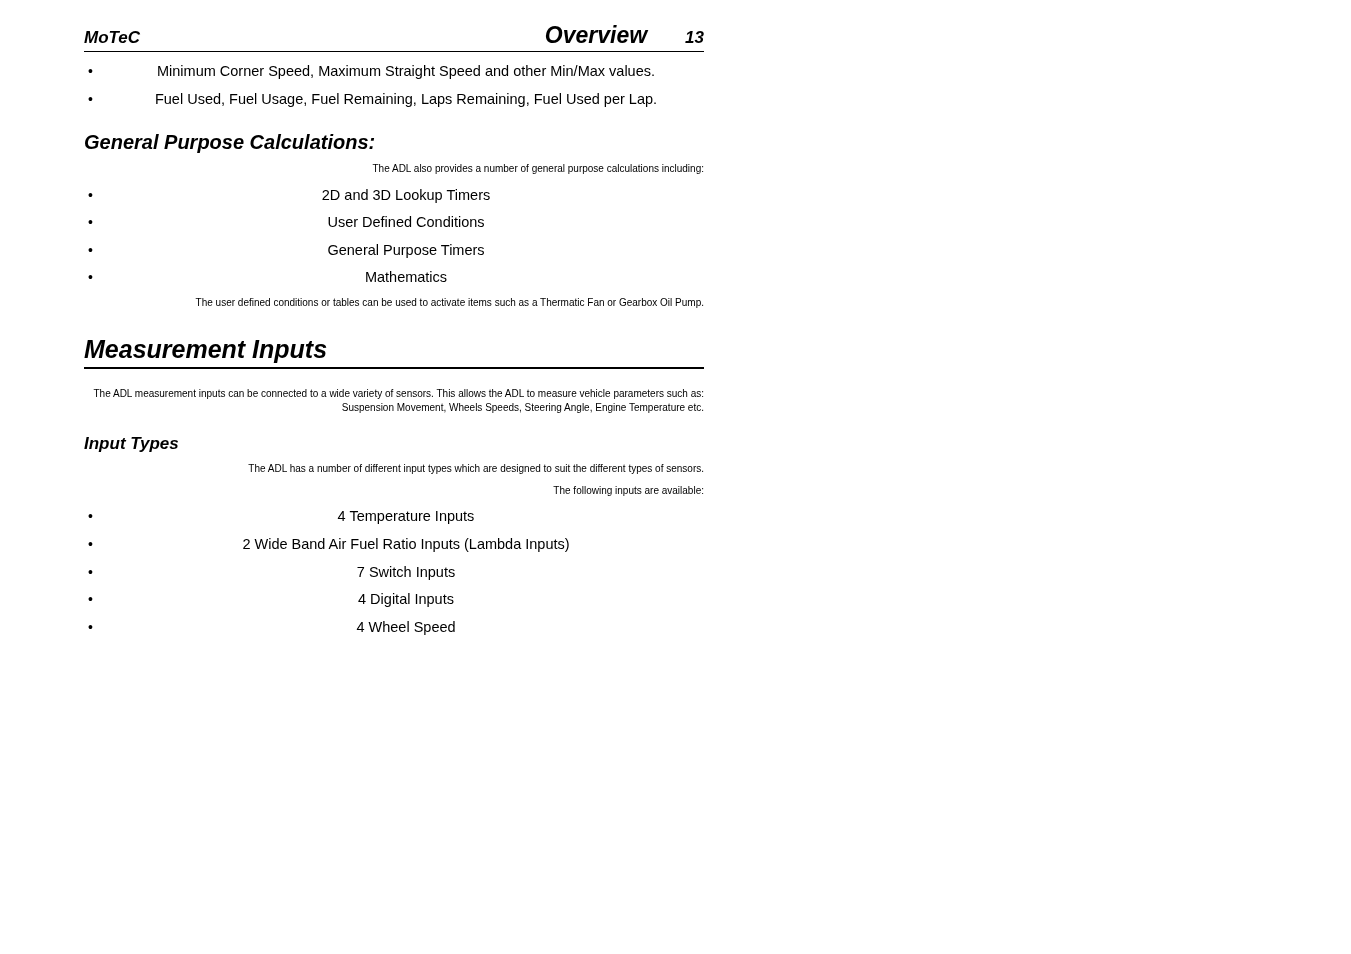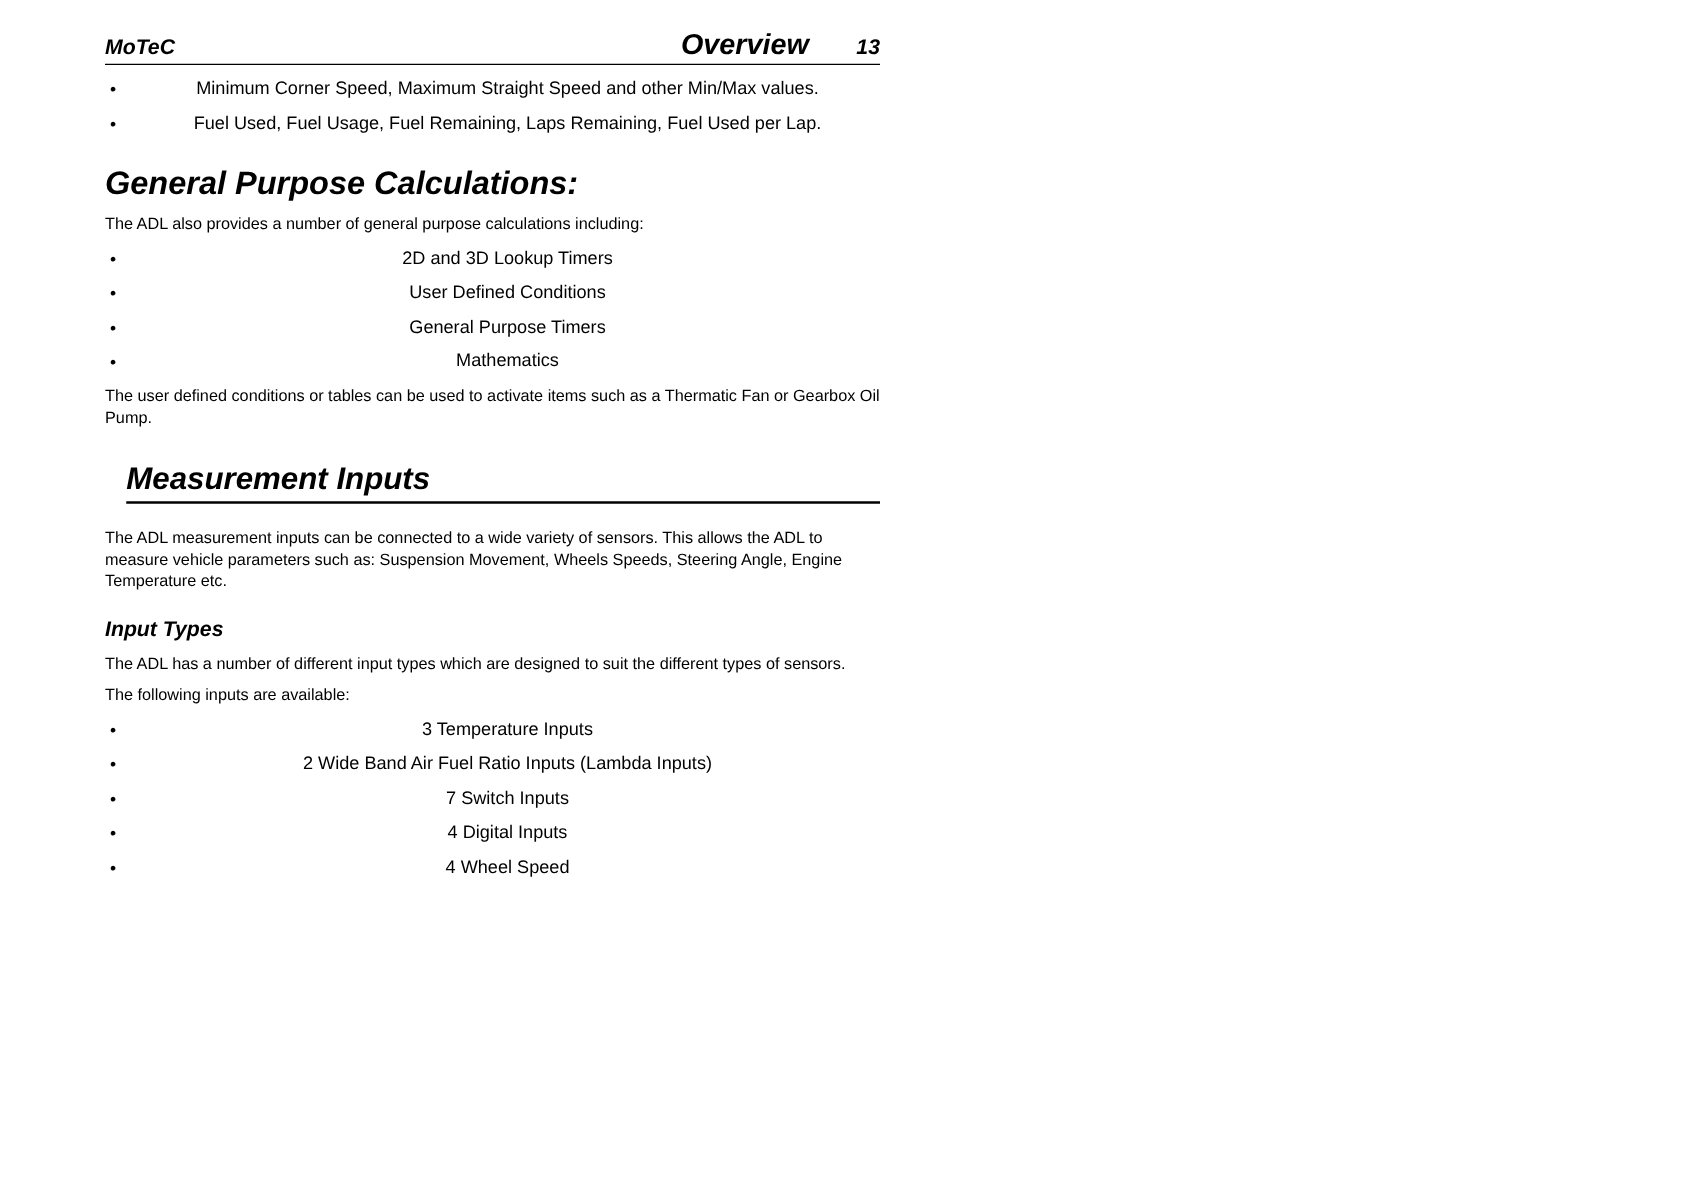--- a/index.html
+++ b/index.html
@@ -55,36 +55,37 @@
   }
   ul.bulleted li::before {
     content: "•";
     position: absolute;
     left: 4px;
     top: 0;
     font-size: 14px;
   }
   h2.subhead {
     font-style: italic;
-    font-size: 26px;
+    font-size: 20px;
     font-weight: bold;
     margin: 22px 0 8px 0;
   }
   h1.section {
     font-style: italic;
     font-size: 25px;
     font-weight: bold;
     border-bottom: 2px solid #000;
     padding-bottom: 3px;
-    margin: 26px 0 18px 17px;
+    margin: 26px 0 18px 0;
   }
   p.body {
-    font-size: 13px;
+    font-size: 10px;
     line-height: 1.35;
     margin: 0 0 8px 0;
+    text-align: right;
   }
   h3.minor {
     font-style: italic;
     font-size: 17px;
     font-weight: bold;
     margin: 20px 0 8px 0;
   }
 </style>
 </head>
 <body>
@@ -116,20 +117,20 @@
 
   <h1 class="section">Measurement Inputs</h1>
 
   <p class="body">The ADL measurement inputs can be connected to a wide variety of sensors. This allows the ADL to measure vehicle parameters such as: Suspension Movement, Wheels Speeds, Steering Angle, Engine Temperature etc.</p>
 
   <h3 class="minor">Input Types</h3>
   <p class="body">The ADL has a number of different input types which are designed to suit the different types of sensors.</p>
   <p class="body">The following inputs are available:</p>
 
   <ul class="bulleted">
-    <li>3 Temperature Inputs</li>
+    <li>4 Temperature Inputs</li>
     <li>2 Wide Band Air Fuel Ratio Inputs (Lambda Inputs)</li>
     <li>7 Switch Inputs</li>
     <li>4 Digital Inputs</li>
     <li>4 Wheel Speed</li>
   </ul>
 
 </div>
 
 </body></html>

